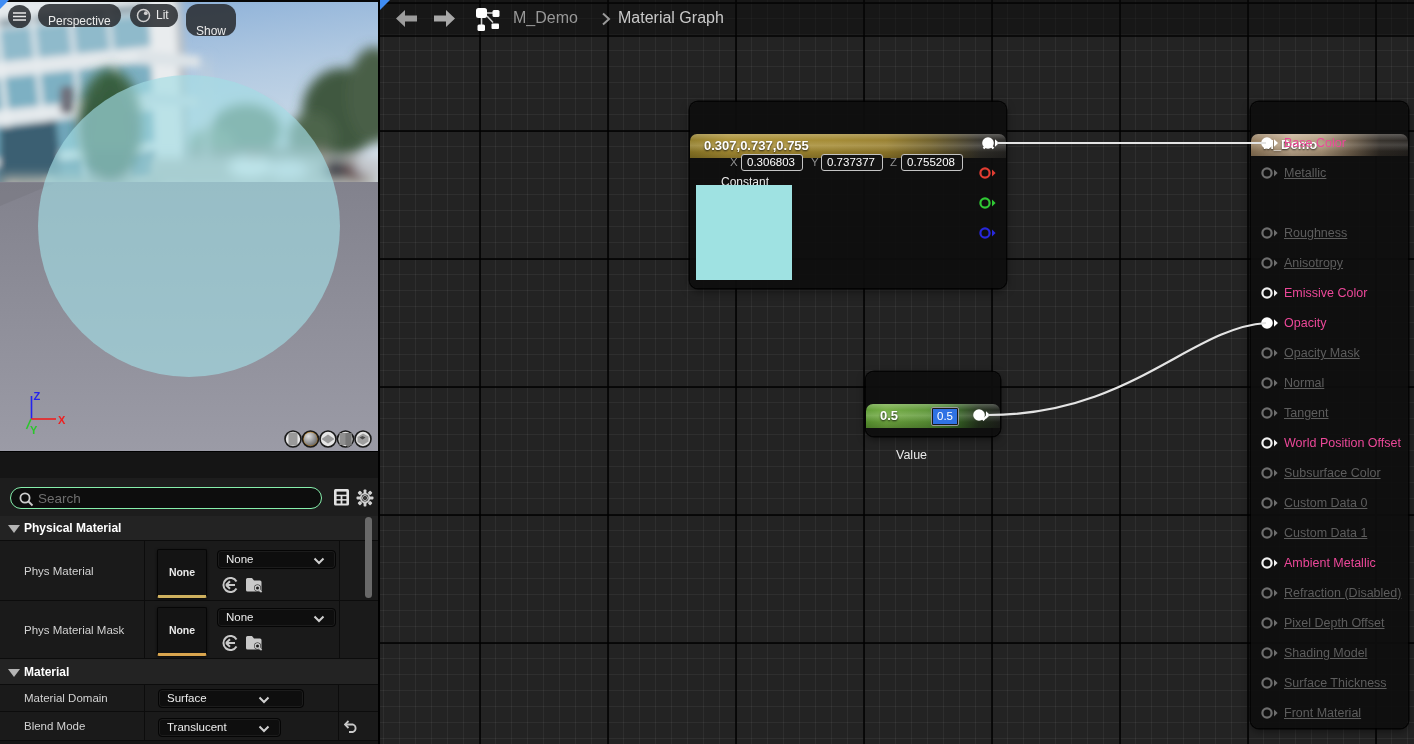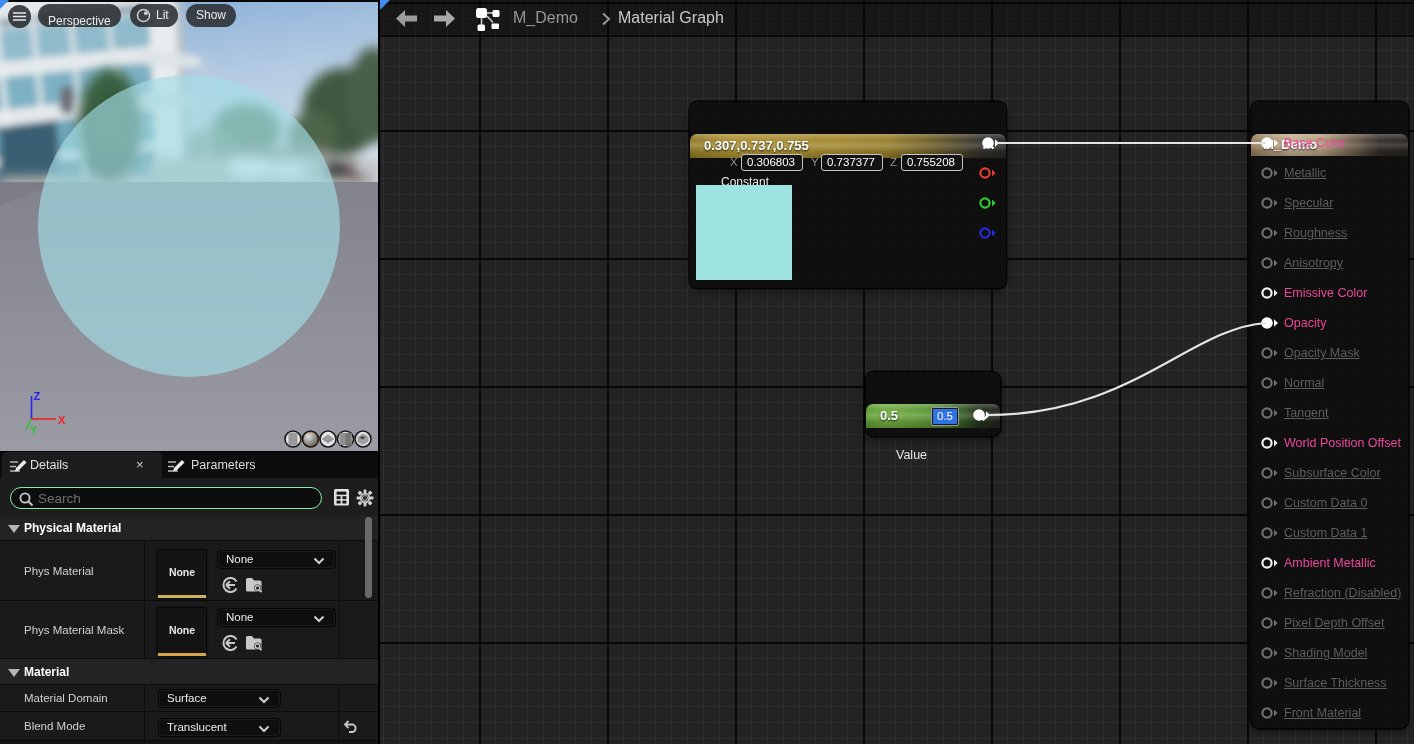--- a/index.html
+++ b/index.html
@@ -169,27 +169,20 @@
             <path d="M13 2.2 L17 6 L13 9.8 Z" fill="#fff"></path>
           </svg>
           <span class="lbl">Base Color</span>
         </div>
       <div class="mrow dis" style="top:56px">
           <svg class="pin" width="18" height="13">
             <circle cx="6" cy="6" r="4.6" fill="none" stroke="#6e6e6e" stroke-width="2.2"></circle>
             <path d="M13 2.6 L16.6 6 L13 9.4 Z" fill="#6e6e6e"></path>
           </svg>
           <span class="lbl">Metallic</span>
-        </div>
-      <div class="mrow dis" style="top:86px">
-          <svg class="pin" width="18" height="13">
-            <circle cx="6" cy="6" r="4.6" fill="none" stroke="#6e6e6e" stroke-width="2.2"></circle>
-            <path d="M13 2.6 L16.6 6 L13 9.4 Z" fill="#6e6e6e"></path>
-          </svg>
-          <span class="lbl">Specular</span>
         </div>
       <div class="mrow dis" style="top:116px">
           <svg class="pin" width="18" height="13">
             <circle cx="6" cy="6" r="4.6" fill="none" stroke="#6e6e6e" stroke-width="2.2"></circle>
             <path d="M13 2.6 L16.6 6 L13 9.4 Z" fill="#6e6e6e"></path>
           </svg>
           <span class="lbl">Roughness</span>
         </div>
       <div class="mrow dis" style="top:146px">
           <svg class="pin" width="18" height="13">
@@ -430,39 +423,25 @@
             <path d="M0 1 H13 M0 4.5 H13 M0 8 H13" stroke="#e8e8e8" stroke-width="1.5"></path>
           </svg>
       </div>
       <div class="abs" style="left:38px;top:4px;height:23px;padding:6px 10px;border-radius:12px;background:rgba(42,46,50,0.88);color:#ebebeb;font-size:12px;line-height:23px;">Perspective</div>
       <div class="abs" style="left:130px;top:4px;height:23px;padding:0 9px 0 26px;border-radius:12px;background:rgba(42,46,50,0.88);color:#ebebeb;font-size:12px;line-height:23px;">Lit
         <svg style="position:absolute;left:6px;top:4px" width="15" height="15">
             <circle cx="7.5" cy="7.5" r="6" fill="none" stroke="#cfcfcf" stroke-width="1.5"></circle>
             <circle cx="9.8" cy="5.2" r="1.9" fill="#cfcfcf"></circle>
           </svg>
       </div>
-      <div class="abs" style="left:186px;top:4px;height:23px;padding:0 10px;border-radius:12px;background:rgba(42,46,50,0.88);color:#ebebeb;font-size:12px;line-height:23px;">Show</div>
+      <div class="abs" style="left:186px;top:4px;height:23px;padding:16px 10px;border-radius:12px;background:rgba(42,46,50,0.88);color:#ebebeb;font-size:12px;line-height:23px;">Show</div>
     </div>
 
     <div id="details" class="abs">
       <div class="abs" style="left:0;top:0;width:378px;height:1px;background:#000;"></div>
-      <div class="tabbar">
-        <div class="tab1"></div>
-        <svg class="abs" style="left:10px;top:7px" width="17" height="14">
-          <path d="M0 3 H8 M0 7.5 H6 M0 12 H10" stroke="#b8b8b8" stroke-width="1.7"></path>
-          <path d="M6 9 L14 1 L16.5 3.5 L8.5 11.5 L5 12.5 Z" fill="#ececec"></path>
-        </svg>
-        <span class="tabtxt" style="left:30px;top:6px;">Details</span>
-        <span class="tabtxt" style="left:136px;top:5px;color:#cfcfcf;font-size:13px;">×</span>
-        <svg class="abs" style="left:168px;top:7px" width="17" height="14">
-          <path d="M0 3 H8 M0 7.5 H6 M0 12 H10" stroke="#b8b8b8" stroke-width="1.7"></path>
-          <path d="M6 9 L14 1 L16.5 3.5 L8.5 11.5 L5 12.5 Z" fill="#ececec"></path>
-        </svg>
-        <span class="tabtxt" style="left:191px;top:6px;color:#dcdcdc;">Parameters</span>
-      </div>
       <div class="abs" style="left:0;top:27px;width:378px;height:38px;background:#1d1d1d;">
         <div class="abs" style="left:10px;top:9px;width:312px;height:22px;border-radius:11px;background:#0d0d0d;border:1px solid #86efac;">
           <svg class="abs" style="left:8px;top:4px" width="15" height="15">
               <circle cx="6" cy="6" r="4.6" fill="none" stroke="#cdcdcd" stroke-width="1.8"></circle>
               <line x1="9.5" y1="9.5" x2="13.5" y2="13.5" stroke="#cdcdcd" stroke-width="1.8"></line>
             </svg>
           <span class="abs" style="left:27px;top:3px;font-size:13.5px;color:#6f6f6f;">Search</span>
         </div>
         <svg class="abs" style="left:334px;top:11px" width="15" height="17">
           <rect x="0" y="0" width="15" height="16.5" rx="1.5" fill="#e2e2e2"></rect>
@@ -538,21 +517,21 @@
         <div class="coldiv" style="left:339px;top:0;height:58px;"></div>
       </div>
       <div class="sechead" style="top:208px;height:26px;line-height:26px;">
         <svg class="abs" style="left:8px;top:10px" width="12" height="8">
             <polygon points="0,0 12,0 6,8" fill="#b4b4b4"></polygon>
           </svg>
         <span style="position:absolute;left:24px;">Material</span>
       </div>
       <div class="row" style="top:234px;height:27px;">
         <span class="rowlbl" style="top:7px;">Material Domain</span>
-        <div class="dd" style="left:158px;top:4px;width:123px;">Surface
+        <div class="dd" style="left:158px;top:4px;width:146px;">Surface
           <svg class="ddchev" style="left:99px;" width="12" height="8">
               <path d="M1.5 1.5 L6 6 L10.5 1.5" stroke="#cfcfcf" stroke-width="2" fill="none"></path>
             </svg>
         </div>
         <div class="coldiv" style="left:144px;top:0;height:27px;"></div>
         <div class="coldiv" style="left:338px;top:0;height:27px;"></div>
       </div>
       <div class="row" style="top:261px;height:29px;">
         <span class="rowlbl" style="top:8px;">Blend Mode</span>
         <div class="dd" style="left:158px;top:6px;width:123px;">Translucent

